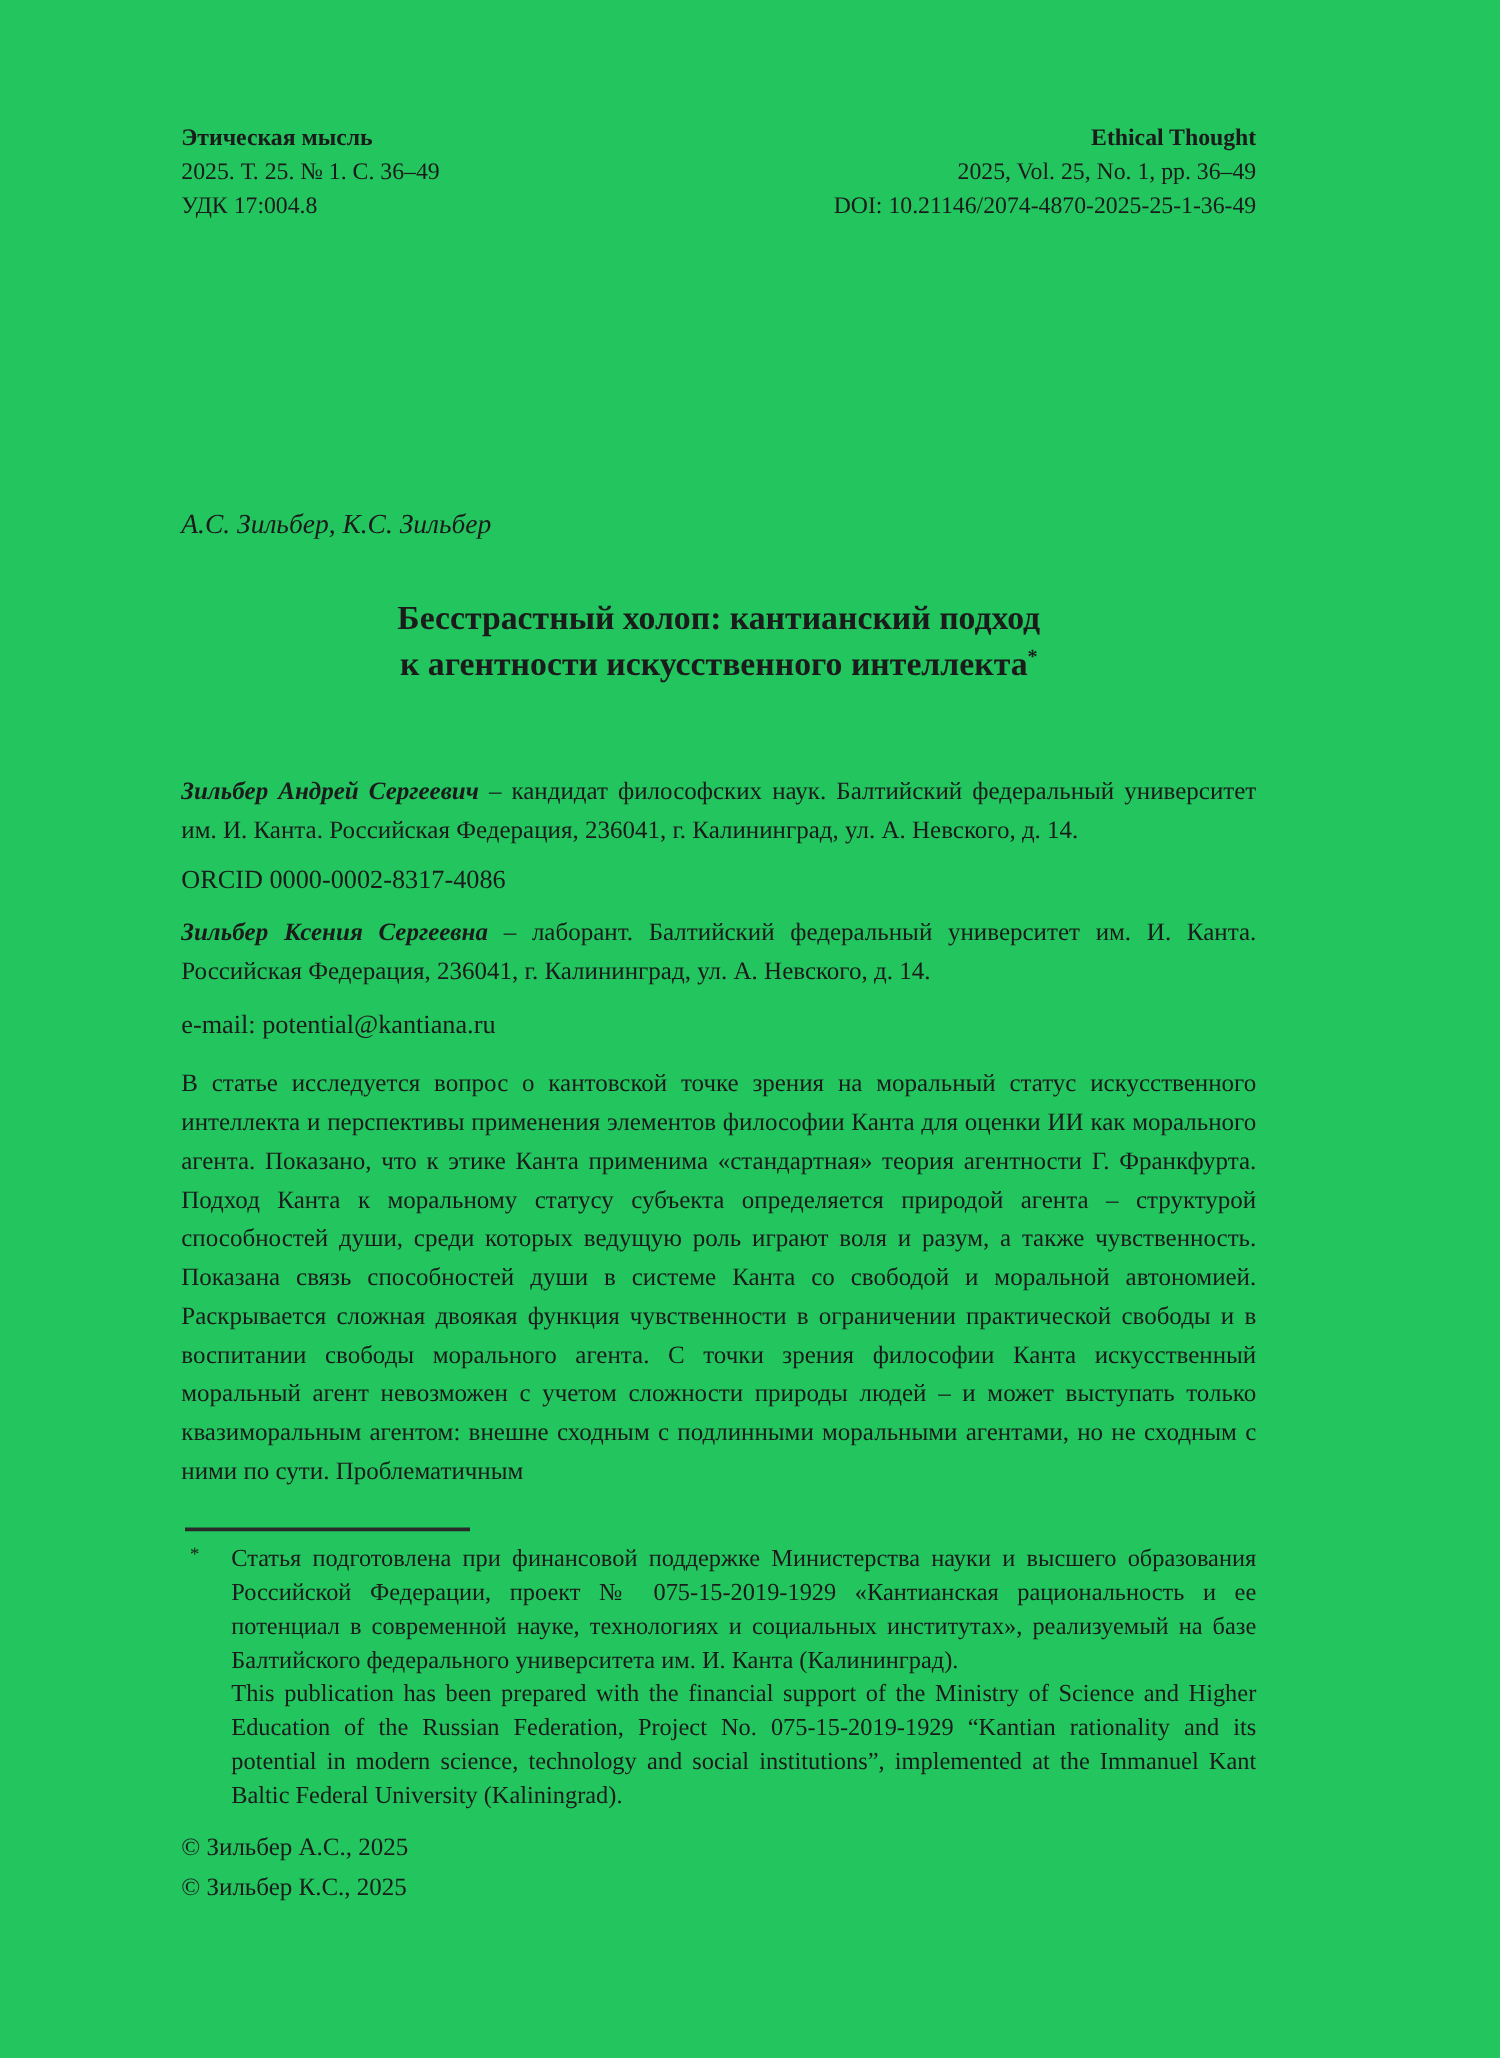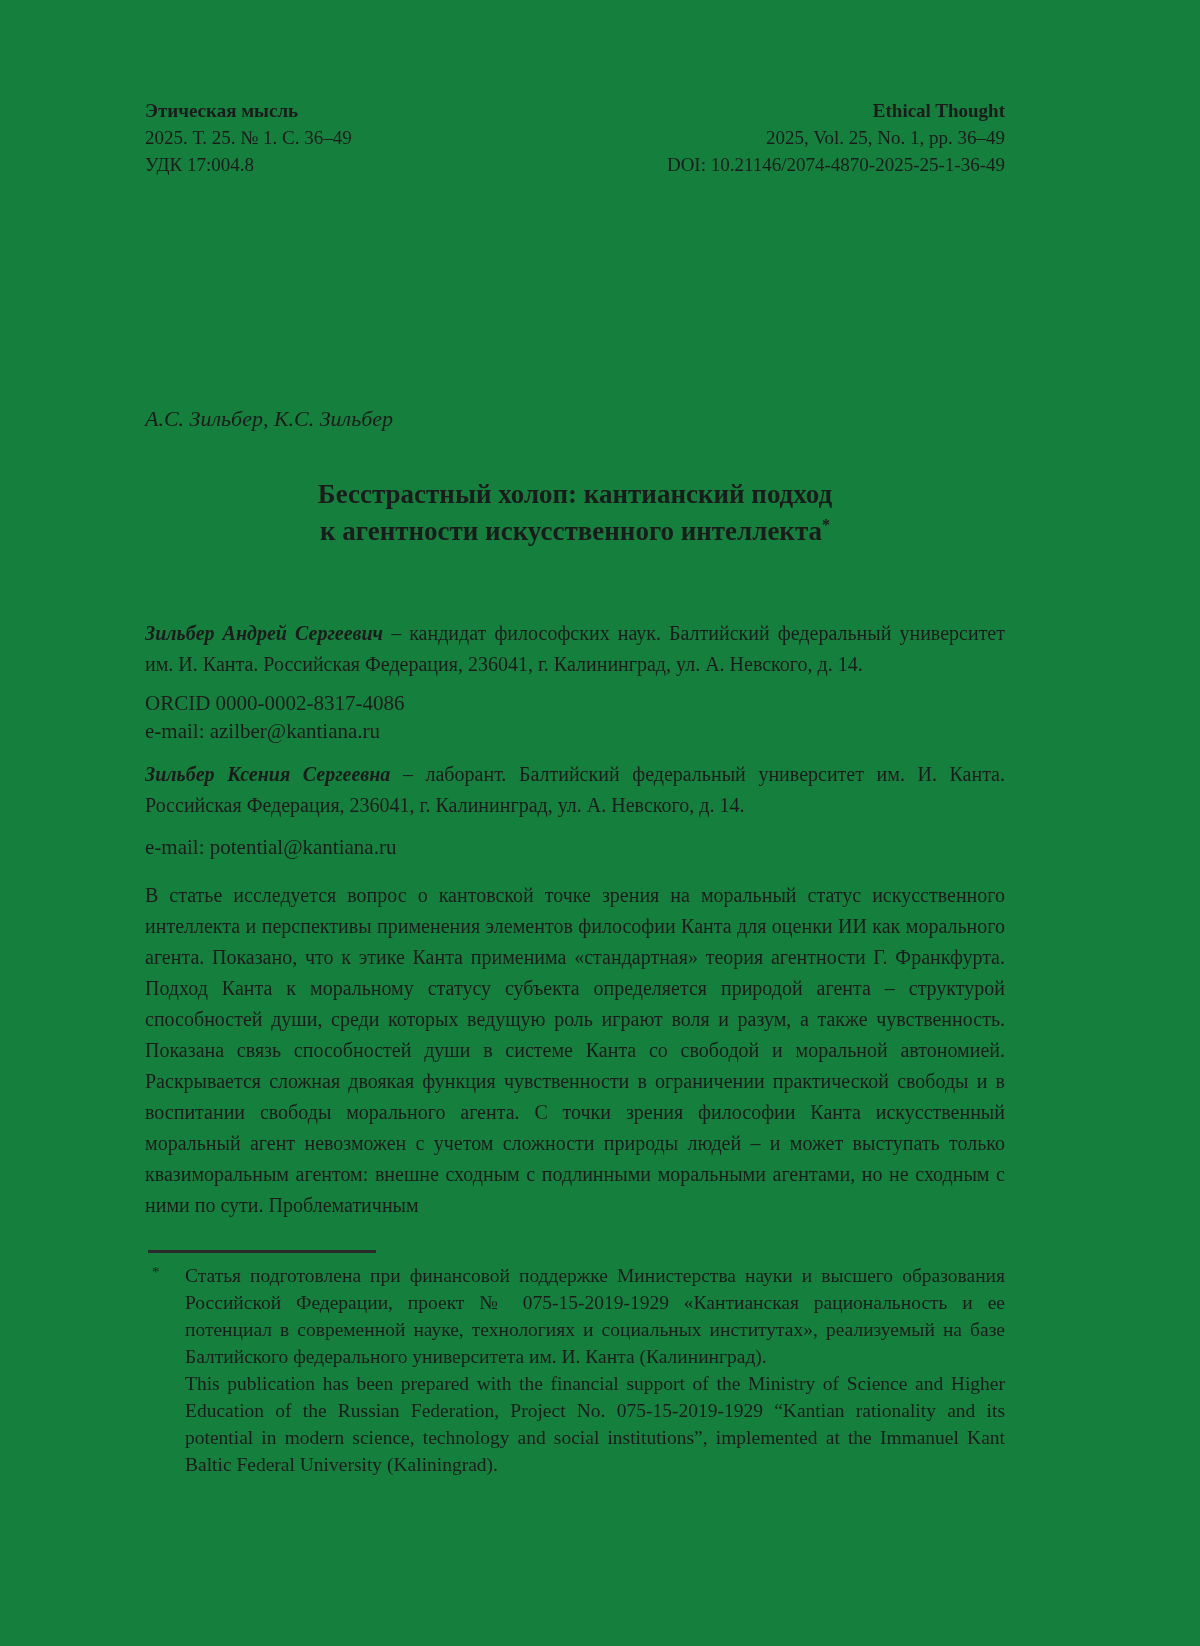--- a/index.html
+++ b/index.html
@@ -1,21 +1,21 @@
 <!DOCTYPE html>
 <html lang="ru"><head>
 <meta charset="utf-8">
 <style>
   * { box-sizing: border-box; }
   html, body { margin: 0; padding: 0; background: #ffffff; }
   .page {
     position: relative;
     width: 1200px;
     height: 1646px;
-    background: #15803d;
+    background: #22c55e;
     font-family: "Liberation Serif", "DejaVu Serif", serif;
     color: #1b1b1b;
     overflow: hidden;
   }
   .content {
     position: absolute;
     left: 145px;
     top: 0;
     width: 860px;
   }
@@ -136,21 +136,20 @@
       <span>к агентности искусственного интеллекта</span><span class="t-sup">*</span>
     </h1>
 
     <p class="affil affil-1">
       <span class="affil-name">Зильбер Андрей Сергеевич</span>
       <span>– кандидат философских наук. Балтийский федеральный университет им. И. Канта. Российская Федерация, 236041, г. Калининград, ул. А. Невского, д. 14.</span>
     </p>
 
     <div class="contact">
       <p>ORCID 0000-0002-8317-4086</p>
-      <p>e-mail: azilber@kantiana.ru</p>
     </div>
 
     <p class="affil affil-2">
       <span class="affil-name">Зильбер Ксения Сергеевна</span>
       <span>– лаборант. Балтийский федеральный университет им. И. Канта. Российская Федерация, 236041, г. Калининград, ул. А. Невского, д. 14.</span>
     </p>
 
     <div class="contact contact-single">
       <p>e-mail: potential@kantiana.ru</p>
     </div>
@@ -158,15 +157,19 @@
     <p class="abstract">В статье исследуется вопрос о кантовской точке зрения на моральный статус искусственного интеллекта и перспективы применения элементов философии Канта для оценки ИИ как морального агента. Показано, что к этике Канта применима «стандартная» теория агентности Г. Франкфурта. Подход Канта к моральному статусу субъекта определяется природой агента – структурой способностей души, среди которых ведущую роль играют воля и разум, а также чувственность. Показана связь способностей души в системе Канта со свободой и моральной автономией. Раскрывается сложная двоякая функция чувственности в ограничении практической свободы и в воспитании свободы морального агента. С точки зрения философии Канта искусственный моральный агент невозможен с учетом сложности природы людей – и может выступать только квазиморальным агентом: внешне сходным с подлинными моральными агентами, но не сходным с ними по сути. Проблематичным</p>
 
     <div class="footnote-rule"></div>
 
     <div class="footnote">
       <span class="footnote-marker">*</span>
       <p>Статья подготовлена при финансовой поддержке Министерства науки и высшего образования Российской Федерации, проект № 075-15-2019-1929 «Кантианская рациональность и ее потенциал в современной науке, технологиях и социальных институтах», реализуемый на базе Балтийского федерального университета им. И. Канта (Калининград).</p>
       <p>This publication has been prepared with the financial support of the Ministry of Science and Higher Education of the Russian Federation, Project No. 075-15-2019-1929 “Kantian rationality and its potential in modern science, technology and social institutions”, implemented at the Immanuel Kant Baltic Federal University (Kaliningrad).</p>
     </div>
 
+    <div class="copyright">
+      <p>© Зильбер А.С., 2025</p>
+      <p>© Зильбер К.С., 2025</p>
+    </div>
 
   </div>
 </div>
 
 </body></html>

